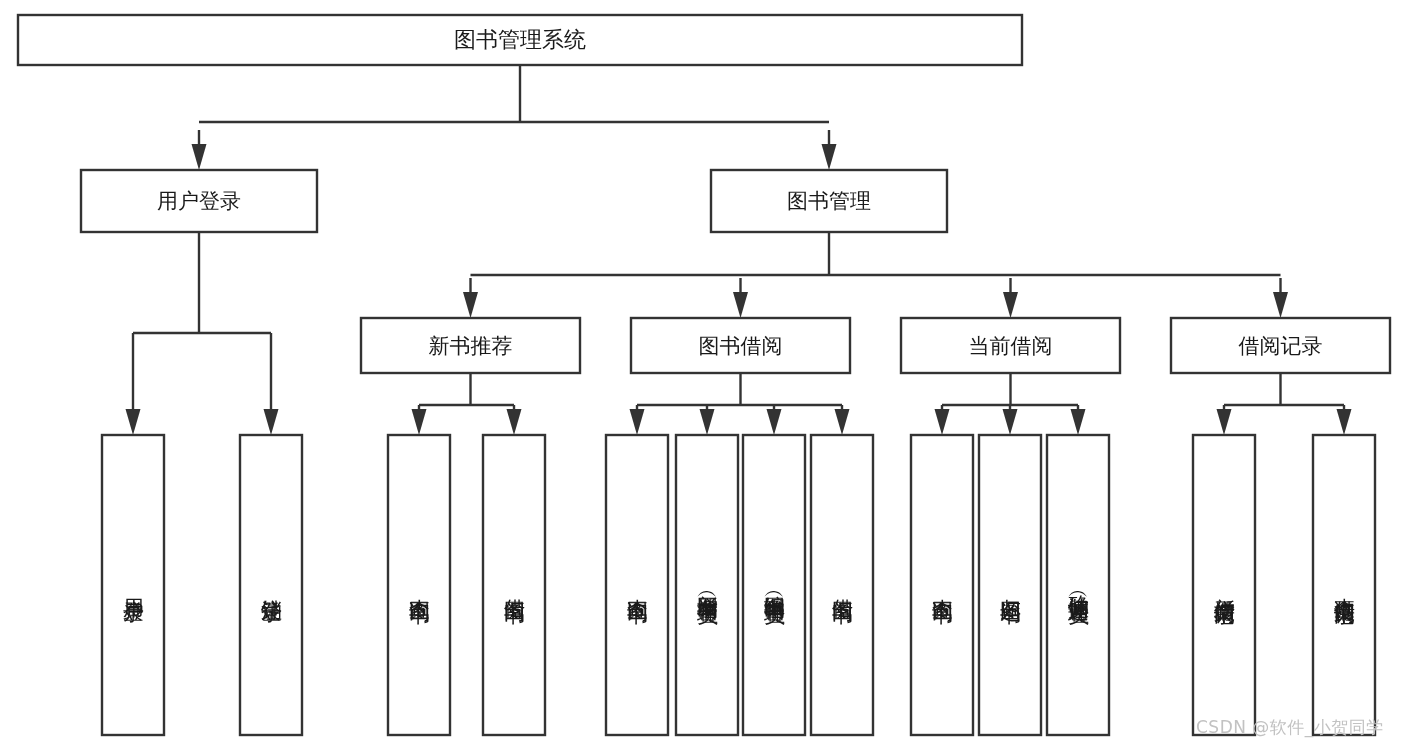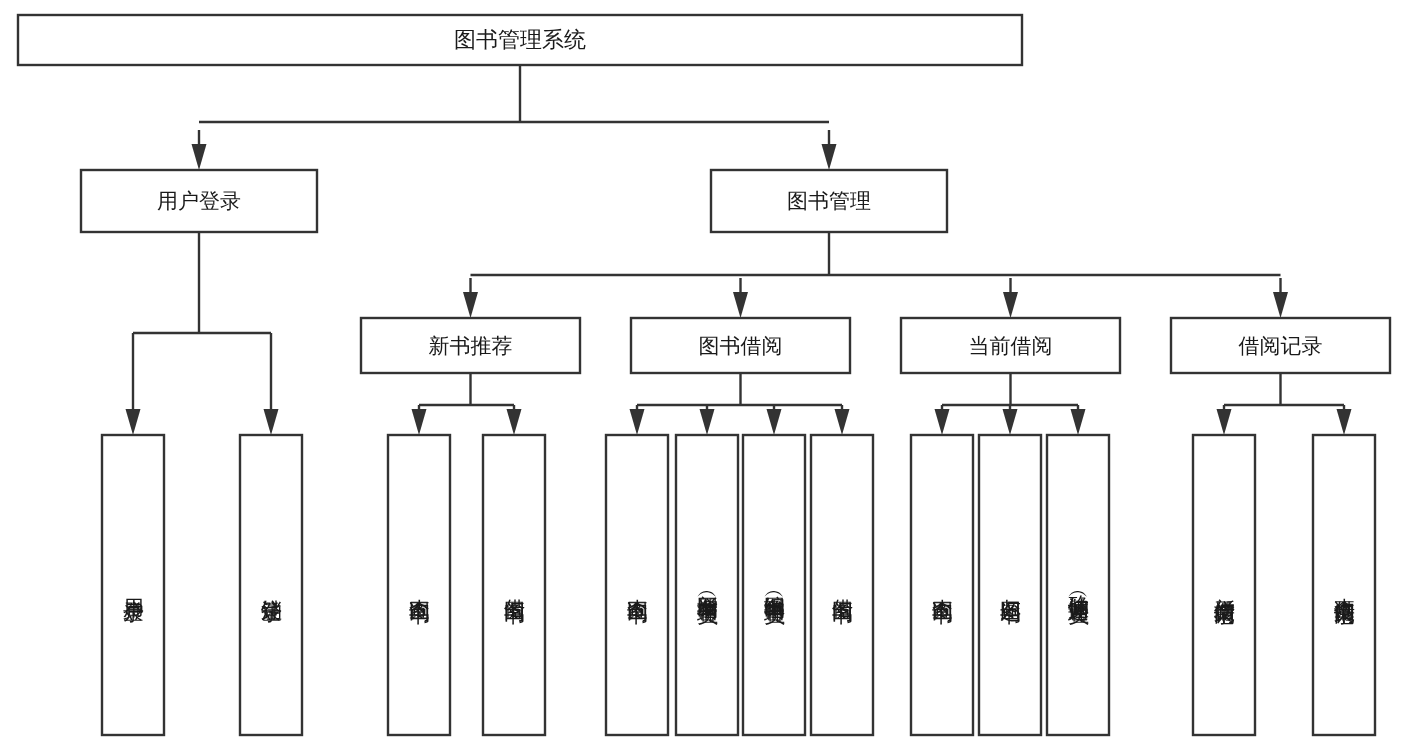--- a/index.html
+++ b/index.html
@@ -181,14 +181,15 @@
       <div class="leaf-label-wrap" style="left: 676px; top: 435px; width: 62px; height: 300px;">新增图书（管理员）</div>
       <div class="leaf-label-wrap" style="left: 743px; top: 435px; width: 62px; height: 300px;">编辑图书（管理员）</div>
       <div class="leaf-label-wrap" style="left: 811px; top: 435px; width: 62px; height: 300px;">借阅图书</div>
       <div class="leaf-label-wrap" style="left: 911px; top: 435px; width: 62px; height: 300px;">查询图书</div>
       <div class="leaf-label-wrap" style="left: 979px; top: 435px; width: 62px; height: 300px;">归还图书</div>
       <div class="leaf-label-wrap" style="left: 1047px; top: 435px; width: 62px; height: 300px;">确认归还（管理员）</div>
       <div class="leaf-label-wrap" style="left: 1193px; top: 435px; width: 62px; height: 300px;">新增借阅记录</div>
       <div class="leaf-label-wrap" style="left: 1313px; top: 435px; width: 62px; height: 300px;">查询借阅记录</div>
     </div>
 
+  <div class="watermark" style="left:1196px; top:716px;">CSDN @软件_小贺同学</div>
 
 </div>
 
 </body></html>

